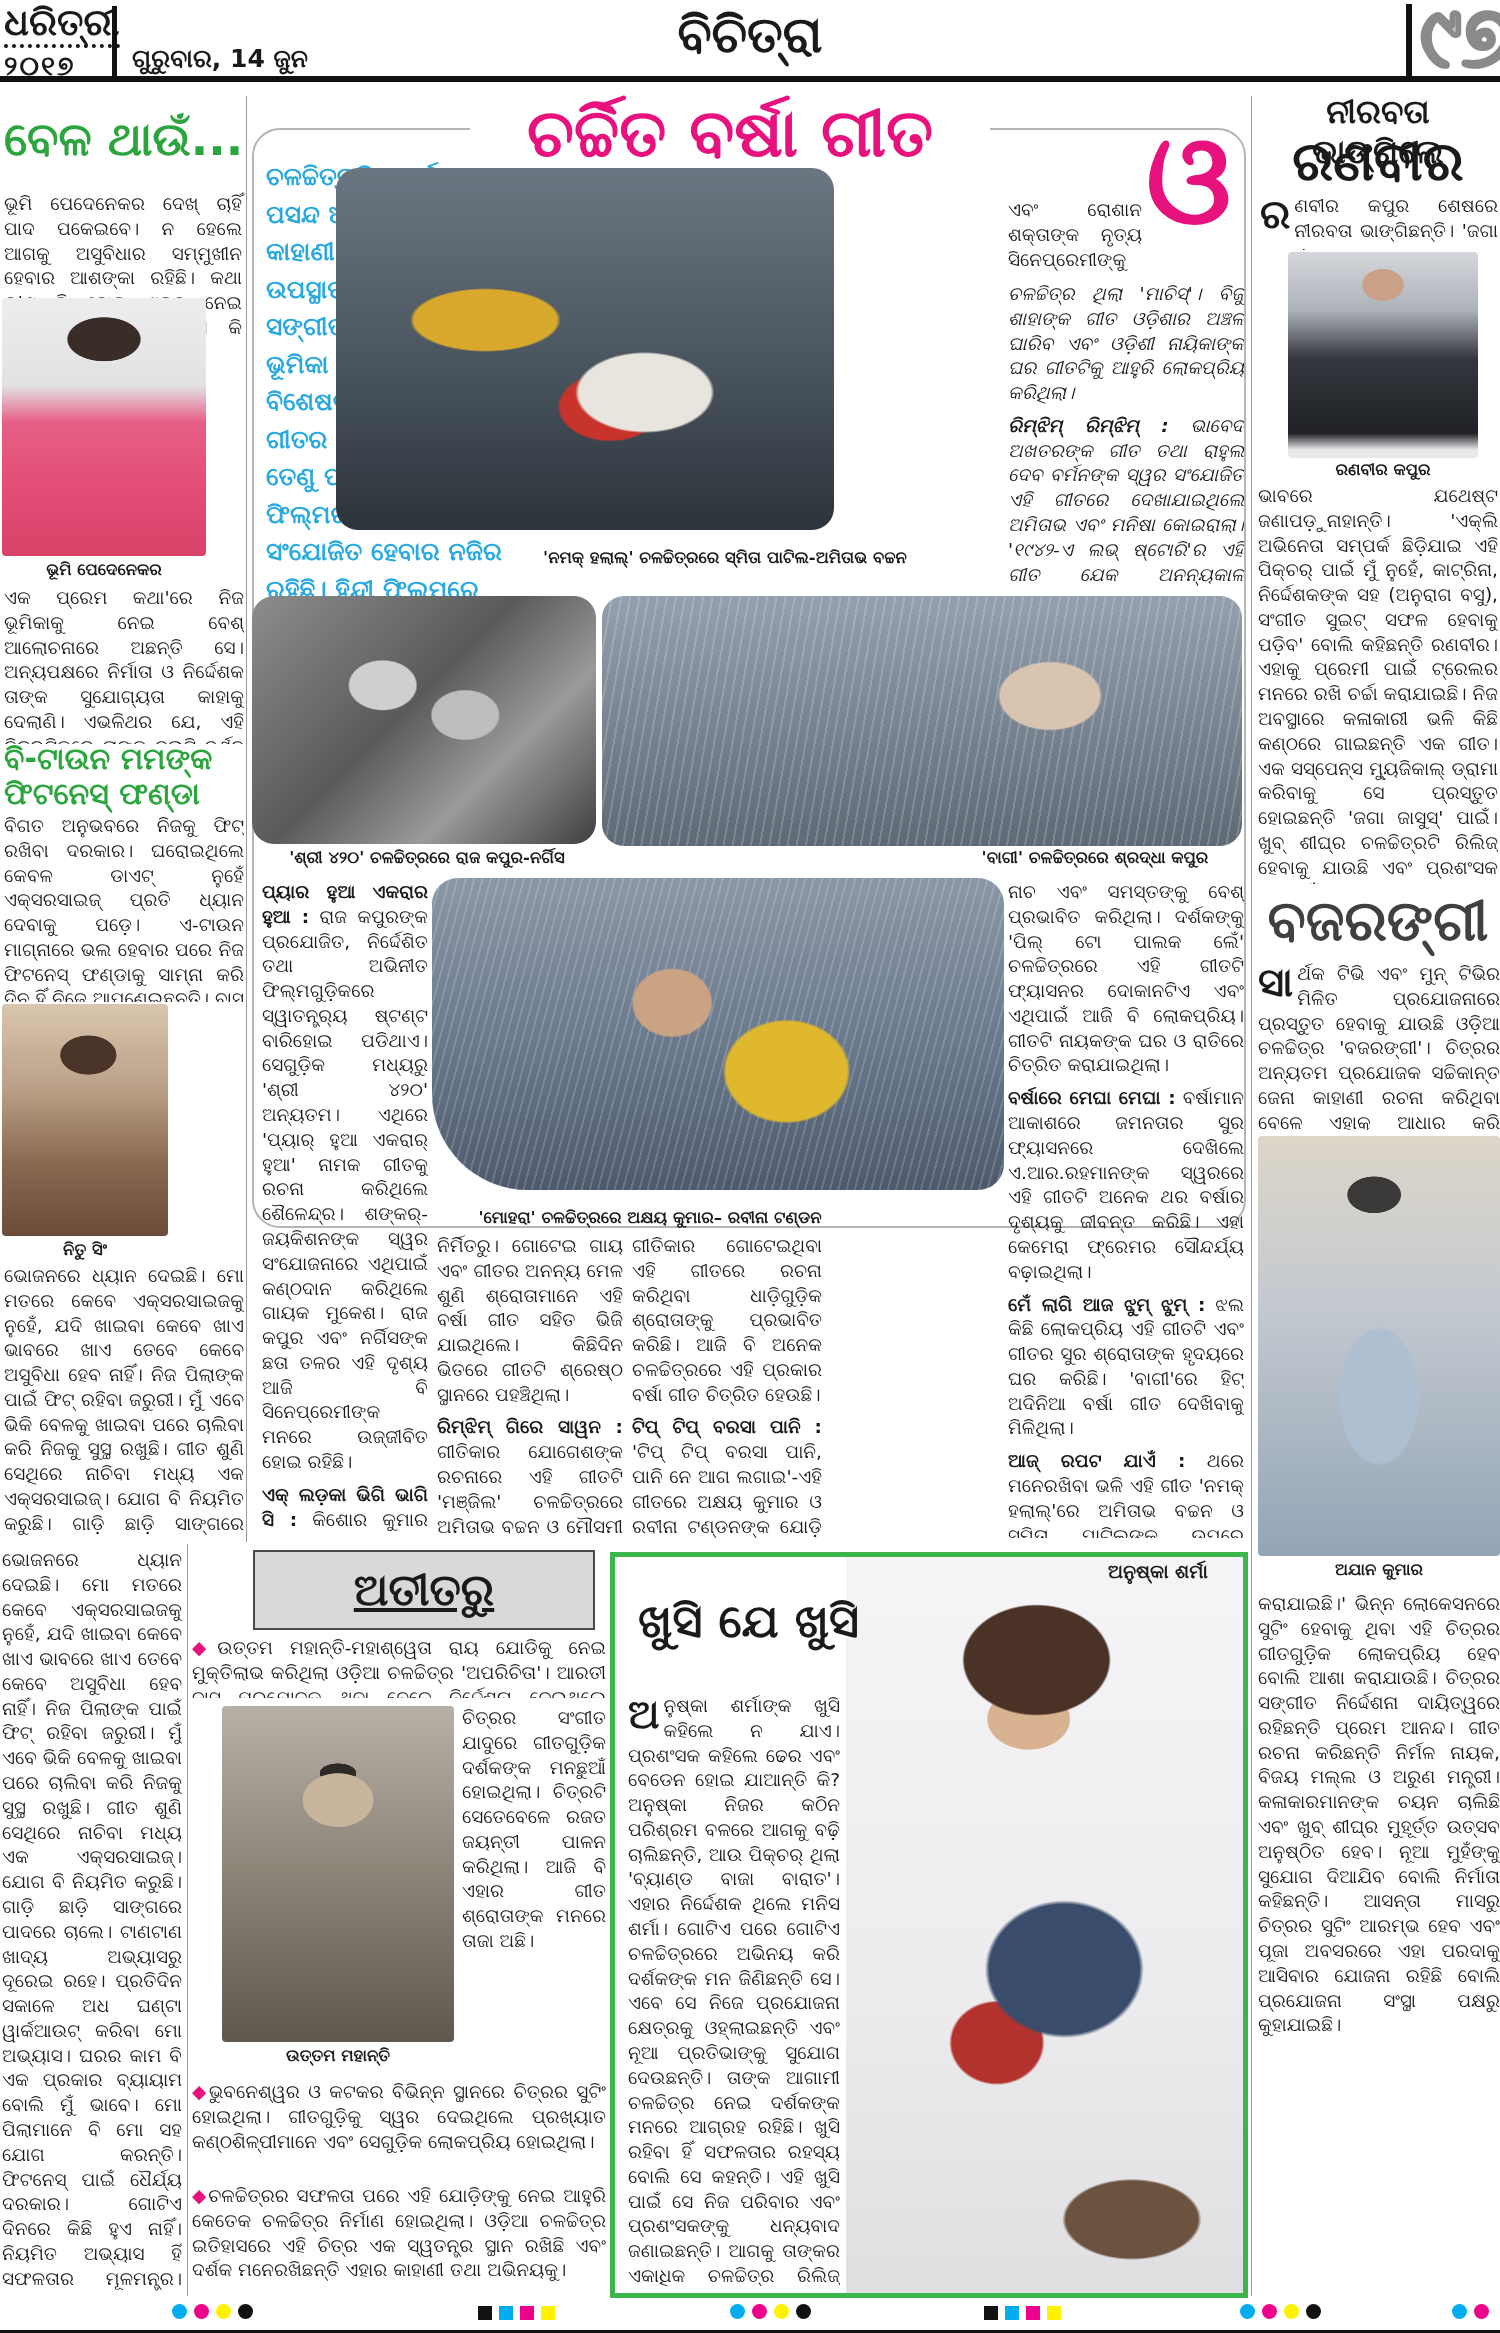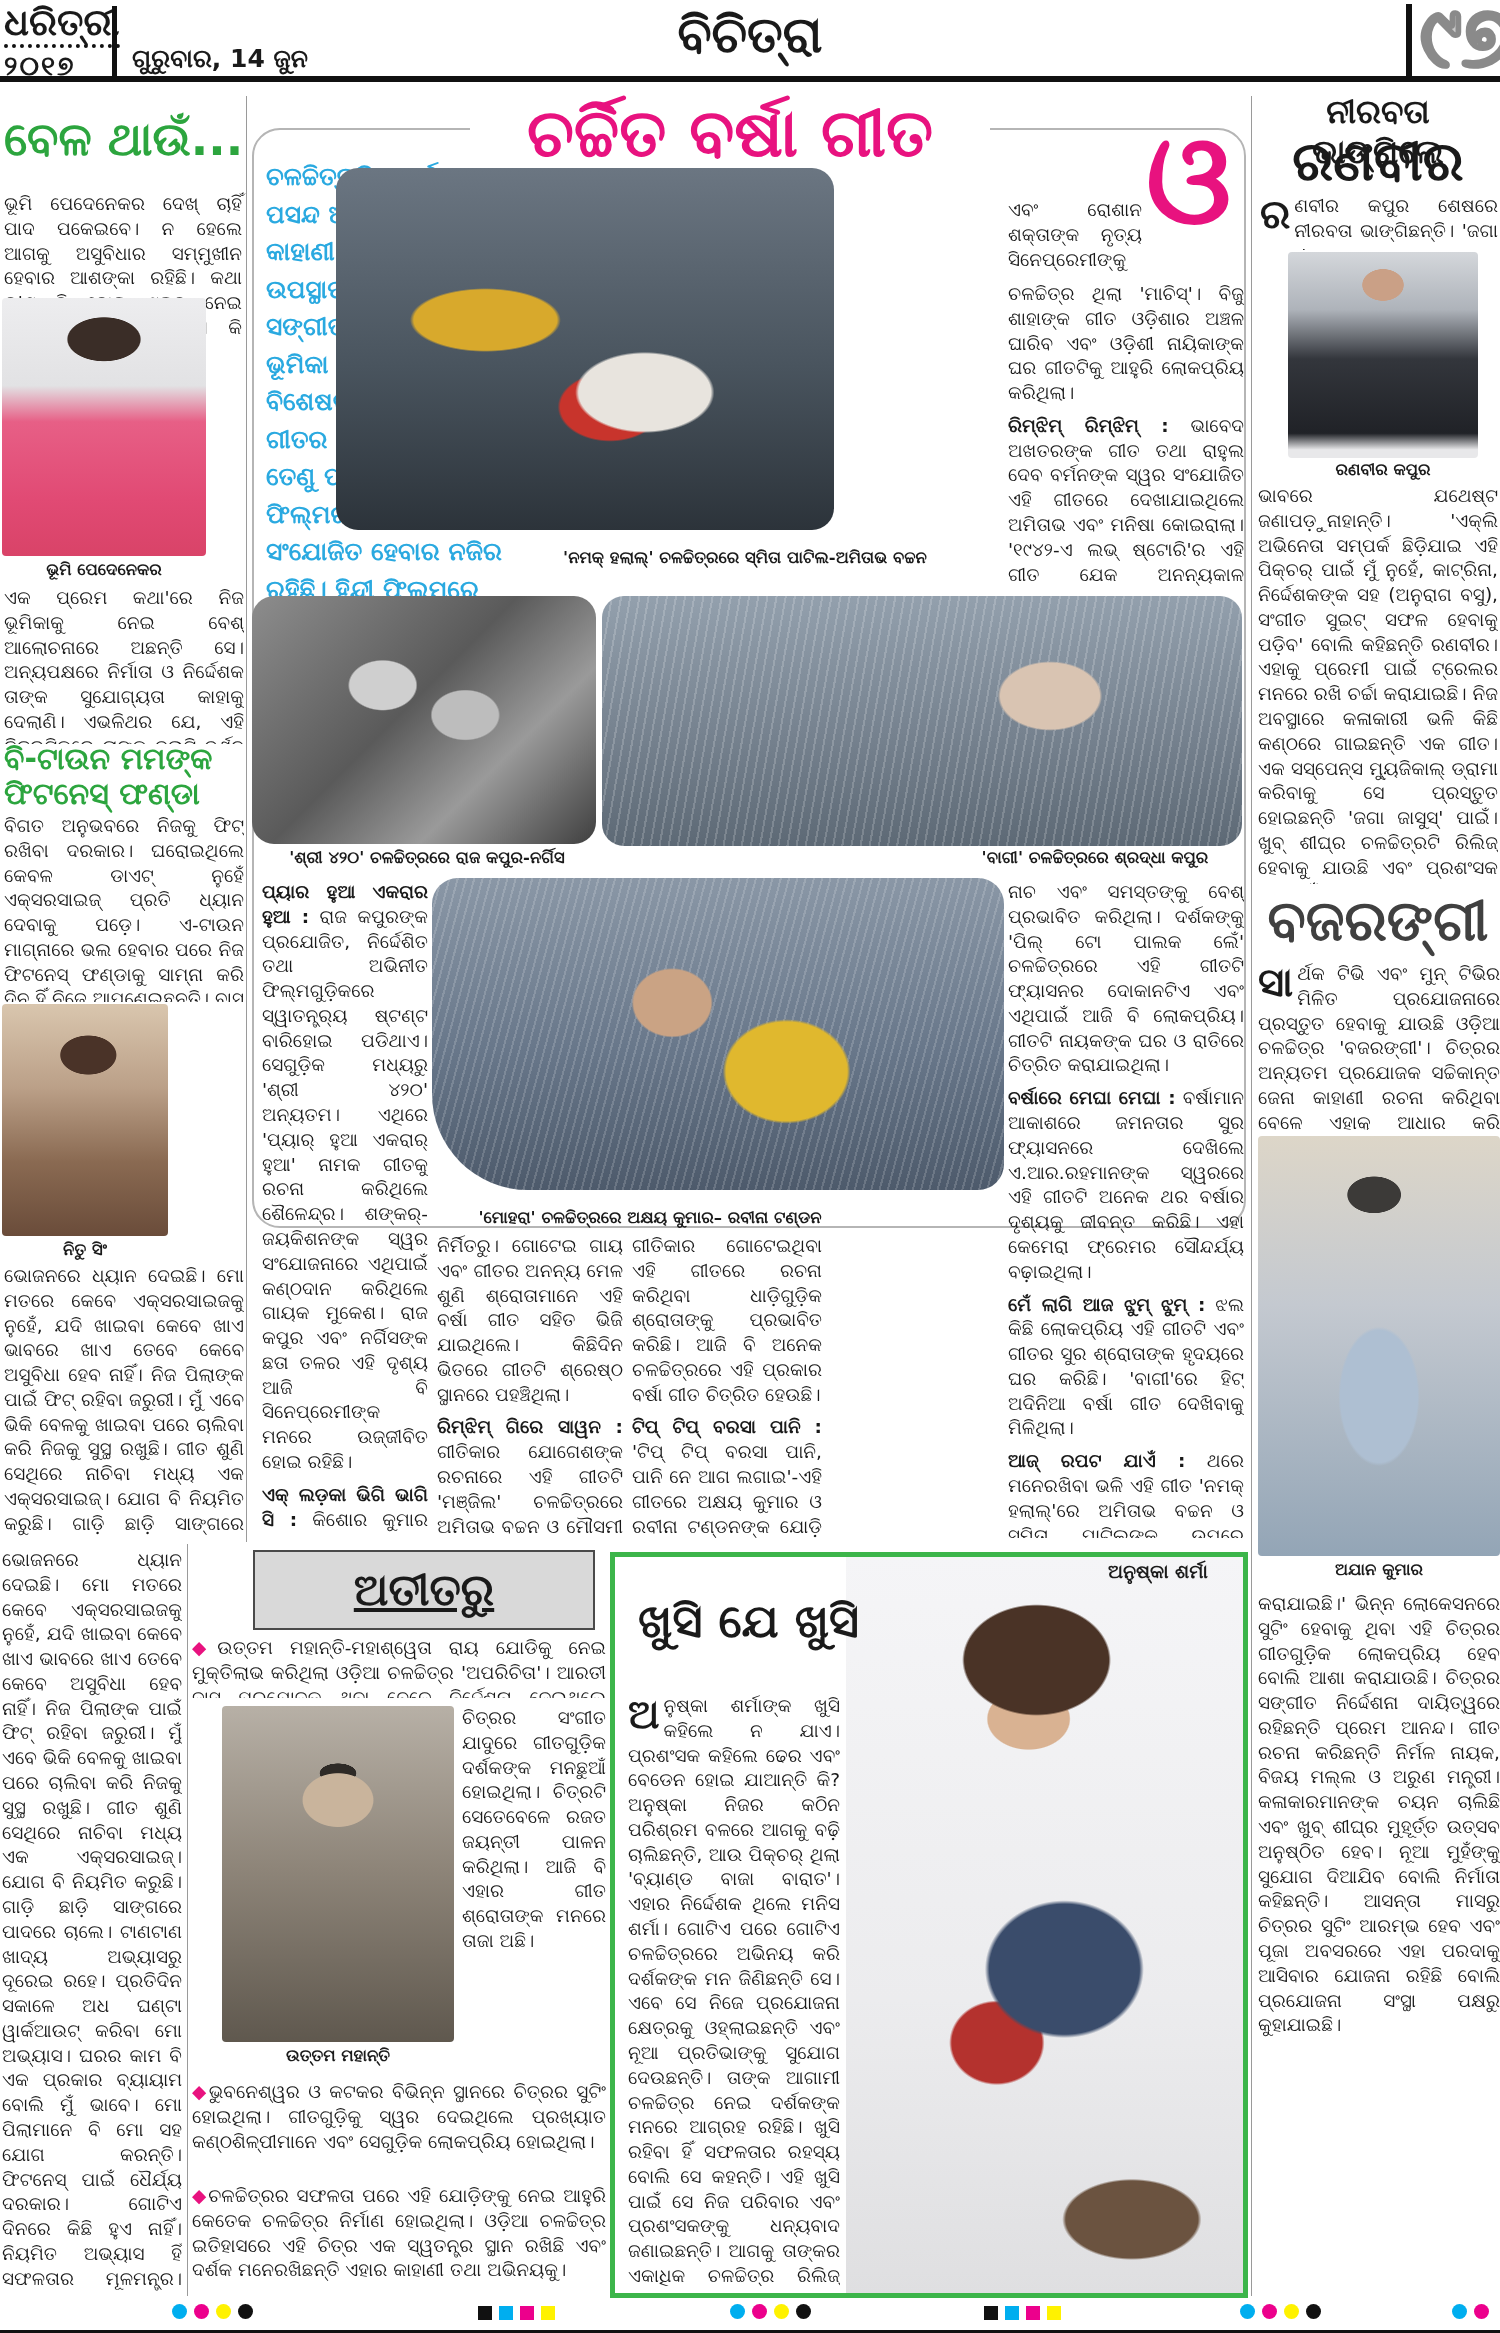--- a/index.html
+++ b/index.html
@@ -58,25 +58,25 @@
 
   <div class="abs" style="left:470px;top:86px;width:520px;text-align:center;font-size:66px;font-weight:bold;color:#e8127f;background:#fff;line-height:1.45;">ଚର୍ଚ୍ଚିତ ବର୍ଷା ଗୀତ</div>
 
   <div class="abs" style="left:266px;top:158px;width:246px;font-size:25px;line-height:1.5;color:#2aa9e0;font-weight:bold;">ଚଳଚ୍ଚିତ୍ରଟିକୁ ଦର୍ଶକଙ୍କ ପସନ୍ଦ ଆସିବା ପାଇଁ କାହାଣୀ, କଳାକାର ଚୟନ, ଉପସ୍ଥାପନା ବ୍ୟତୀତ ସଙ୍ଗୀତ ଏକ ପ୍ରମୁଖ ଭୂମିକା ଗ୍ରହଣ କରିଥାଏ। ବିଶେଷଭାବରେ ବର୍ଷାଭିଜା ଗୀତର ମଜା ନିଆରା। ତେଣୁ ପ୍ରାୟ ଅନେକ ଫିଲ୍ମର ଏଭଳି ଏକ ଗୀତ ସଂଯୋଜିତ ହେବାର ନଜିର ରହିଛି। ହିନ୍ଦୀ ଫିଲ୍ମରେ ଏଭଳି କେତେକ ଗୀତକୁ ନେଇ ବେଶ୍ ଚର୍ଚ୍ଚା ହୋଇଛି...</div>
 
   <div class="abs rphoto" style="left:336px;top:168px;width:498px;height:362px;background:
       radial-gradient(ellipse 120px 70px at 62% 62%, #e8e4de 0 55%, transparent 58%),
       radial-gradient(ellipse 90px 60px at 55% 66%, #c8342c 0 55%, transparent 58%),
       radial-gradient(ellipse 130px 55px at 30% 42%, #d8a92c 0 55%, transparent 58%),
       linear-gradient(180deg,#6b7682 0%,#49545e 55%,#2c333a 100%);"></div>
-  <div class="abs cap" style="left:500px;top:548px;width:450px;margin-left:20px;">'ନମକ୍ ହଲାଲ୍' ଚଳଚ୍ଚିତ୍ରରେ ସ୍ମିତା ପାଟିଲ-ଅମିତାଭ ବଚ୍ଚନ</div>
+  <div class="abs cap" style="left:500px;top:548px;width:450px;">'ନମକ୍ ହଲାଲ୍' ଚଳଚ୍ଚିତ୍ରରେ ସ୍ମିତା ପାଟିଲ-ଅମିତାଭ ବଚ୍ଚନ</div>
 
   <div class="abs" style="left:1146px;top:118px;font-size:124px;font-weight:bold;color:#e8127f;line-height:1;">ଓ</div>
   <p class="abs para" style="left:1008px;top:198px;width:134px;height:78px;overflow:hidden;">ଏବଂ ରୋଶାନ ଶକ୍ତାଙ୍କ ନୃତ୍ୟ ସିନେପ୍ରେମୀଙ୍କୁ ଯେ ମୋହରେ ବେଶ ମନ୍ତ୍ରମୁଗ୍ଧ କରିଥିଲା।</p>
-  <div class="abs" style="left:1008px;top:282px;width:236px;height:306px;overflow:hidden;">
+  <div class="abs" style="left:1008px;top:282px;width:236px;height:306px;overflow:hidden;font-style:italic;">
     <p class="para"><span class="lead"></span> <span>ଚଳଚ୍ଚିତ୍ର ଥିଲା 'ମାଚିସ୍'। ବିଜୁ ଶାହାଙ୍କ ଗୀତ ଓଡ଼ିଶାର ଅଞ୍ଚଳ ଘାରିବ ଏବଂ ଓଡ଼ିଶୀ ନାୟିକାଙ୍କ ଘର ଗୀତଟିକୁ ଆହୁରି ଲୋକପ୍ରିୟ କରିଥିଲା।</span></p>
     <p class="para"><span class="lead">ରିମ୍ଝିମ୍ ରିମ୍ଝିମ୍ :</span> <span>ଭାବେଦ ଅଖତରଙ୍କ ଗୀତ ତଥା ରାହୁଲ ଦେବ ବର୍ମନଙ୍କ ସ୍ୱର ସଂଯୋଜିତ ଏହି ଗୀତରେ ଦେଖାଯାଇଥିଲେ ଅମିତାଭ ଏବଂ ମନିଷା କୋଇରାଲା। '୧୯୪୨-ଏ ଲଭ୍ ଷ୍ଟୋରି'ର ଏହି ଗୀତ ଯେକ ଅନନ୍ୟକାଳ ସିନେପ୍ରେମୀଙ୍କ ମନରେ ରହିଛି।</span></p>
 
   </div>
 
   <div class="abs rphoto" style="left:252px;top:596px;width:344px;height:248px;background:
       radial-gradient(ellipse 60px 44px at 38% 36%, #cfcfcf 0 55%, transparent 58%),
       radial-gradient(ellipse 60px 44px at 62% 48%, #bdbdbd 0 55%, transparent 58%),
       linear-gradient(135deg,#8d8d8d 0%,#5a5a5a 45%,#9a9a9a 70%,#3f3f3f 100%);"></div>
   <div class="abs cap" style="left:262px;top:848px;width:330px;">'ଶ୍ରୀ ୪୨୦' ଚଳଚ୍ଚିତ୍ରରେ ରାଜ କପୁର-ନର୍ଗିସ</div>

